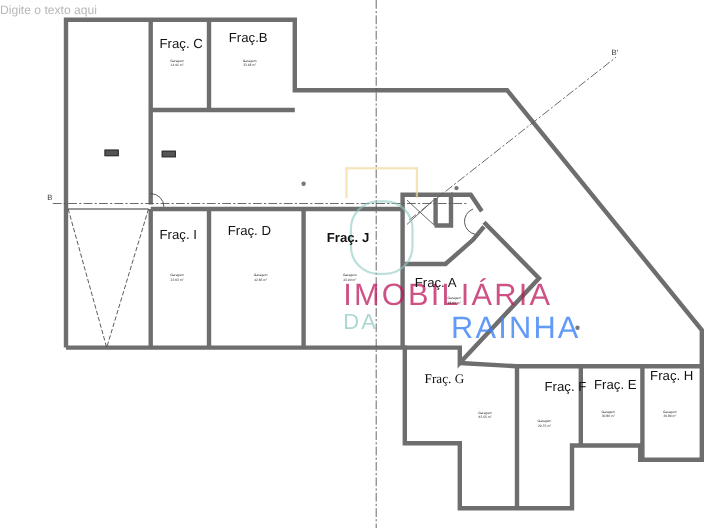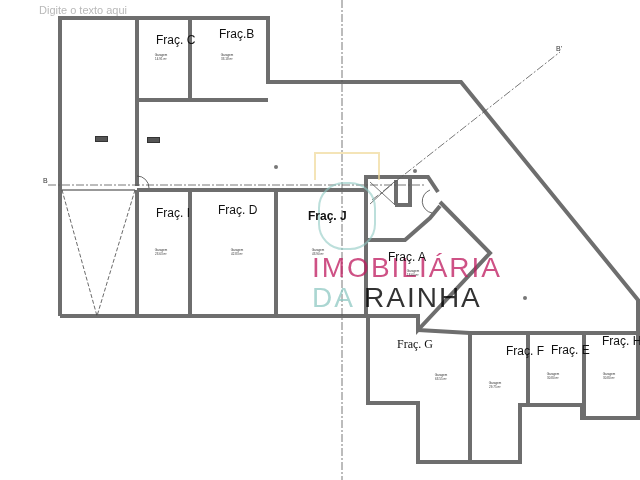--- a/index.html
+++ b/index.html
@@ -1,19 +1,19 @@
 <!DOCTYPE html>
 <html><head>
 <meta charset="utf-8">
 <style>
   html,body{margin:0;padding:0;background:#ffffff;}
   body{width:640px;height:480px;position:relative;overflow:hidden;font-family:"Liberation Sans",sans-serif;}
-  .hint{position:absolute;left:0;top:4px;font-size:11px;color:#b8b8b8;font-family:"Liberation Sans",sans-serif;padding-left:39px;}
+  .hint{position:absolute;left:0;top:4px;font-size:11px;color:#b8b8b8;font-family:"Liberation Sans",sans-serif;}
   svg.plan{position:absolute;left:0;top:0;}
-  .lbl{position:absolute;font-size:12px;color:#111;white-space:nowrap;font-family:"Liberation Sans",sans-serif;margin-left:11px;}
+  .lbl{position:absolute;font-size:12px;color:#111;white-space:nowrap;font-family:"Liberation Sans",sans-serif;}
   .sub{position:absolute;font-size:3px;line-height:3.5px;color:#333;text-align:center;width:24px;font-family:"Liberation Sans",sans-serif;}
   .tag{position:absolute;width:11px;height:4px;background:#555;border:1px solid #333;}
   .axis{position:absolute;font-size:7px;color:#333;font-family:"Liberation Sans",sans-serif;}
   .wm{position:absolute;font-family:"Liberation Sans",sans-serif;letter-spacing:2px;font-weight:300;}
 </style>
 </head>
 <body>
 
 <div class="hint">Digite o texto aqui</div>
 
@@ -67,22 +67,22 @@
   <path d="M430,190 A12,12 0 0 0 432,213" stroke="#444" stroke-width="0.8" fill="none"></path>
 
   <g fill="#777">
     <circle cx="276" cy="167" r="2"></circle>
     <circle cx="415" cy="171" r="2"></circle>
     <circle cx="525" cy="298" r="2"></circle>
   </g>
 </svg>
 
 <div class="wm" style="left:312px;top:252px;font-size:28px;color:#be185d;opacity:0.75;">IMOBILIÁRIA</div>
-<div class="wm" style="left:312px;top:282px;font-size:28px;color:#8fc9c3;opacity:0.75;">DA</div>
-<div class="wm" style="left:364px;top:282px;font-size:28px;color:#000000;opacity:0.8;">RAINHA</div>
+<div class="wm" style="left:312px;top:282px;font-size:20px;color:#8fc9c3;opacity:0.75;">DA</div>
+<div class="wm" style="left:364px;top:282px;font-size:28px;color:#3b82f6;opacity:0.8;padding-left:46px;">RAINHA</div>
 <div style="position:absolute;left:314px;top:152px;width:62px;height:26px;border:2px solid #f0d99a;border-bottom:none;opacity:0.7;"></div>
 <div style="position:absolute;left:318px;top:182px;width:54px;height:64px;border:2px solid #8fc9c3;border-radius:26px;opacity:0.6;"></div>
 
 <div class="axis" style="left:43px;top:177px;">B</div>
 <div class="axis" style="left:556px;top:45px;">B'</div>
 
 <div class="tag" style="left:95px;top:136px;"></div>
 <div class="tag" style="left:147px;top:137px;"></div>
 
 <div class="lbl" style="left:145px;top:33px;">Fraç. C</div>

